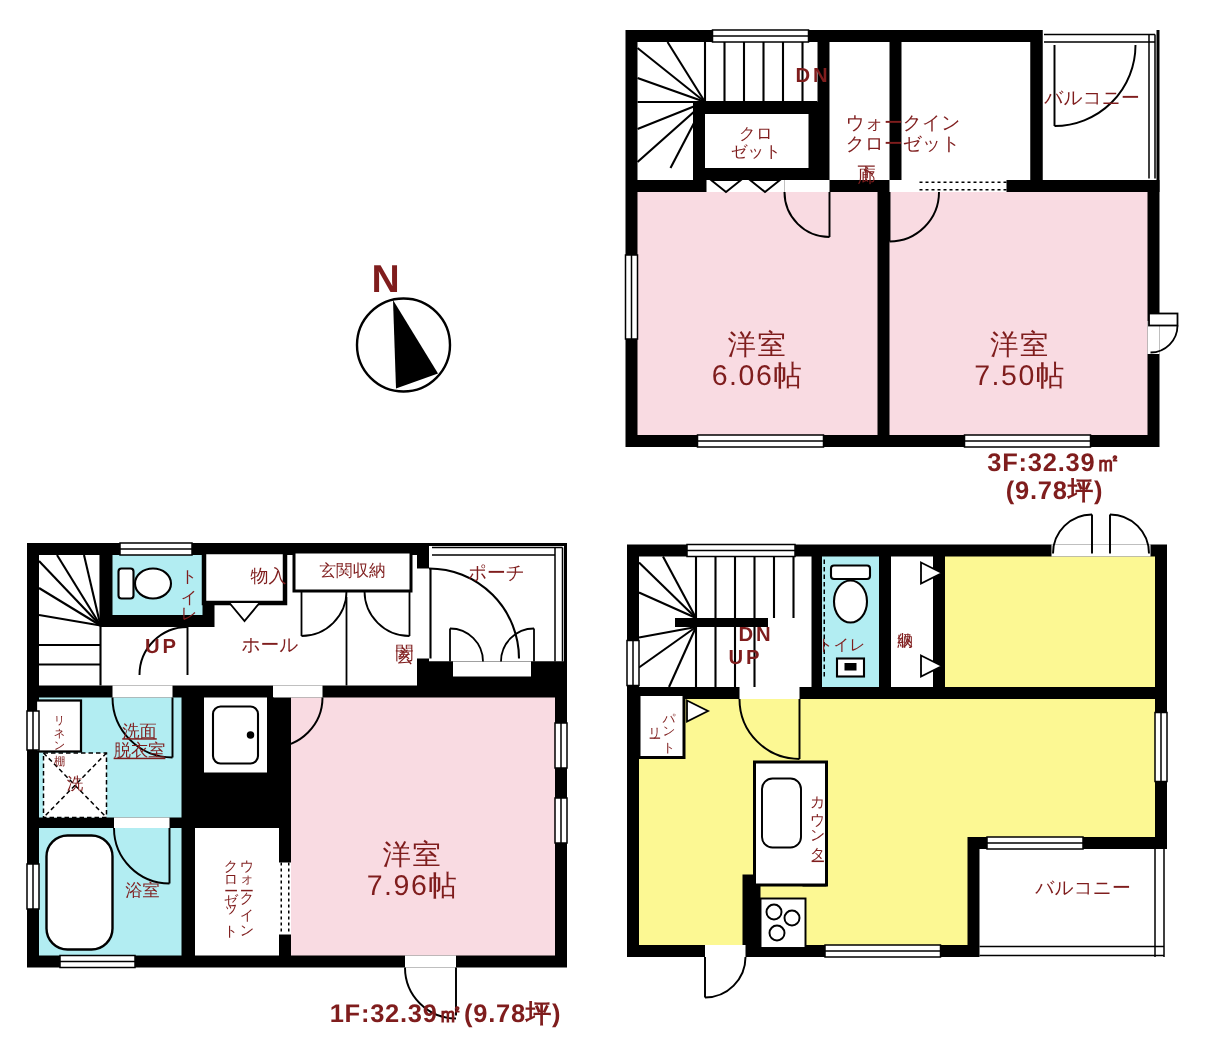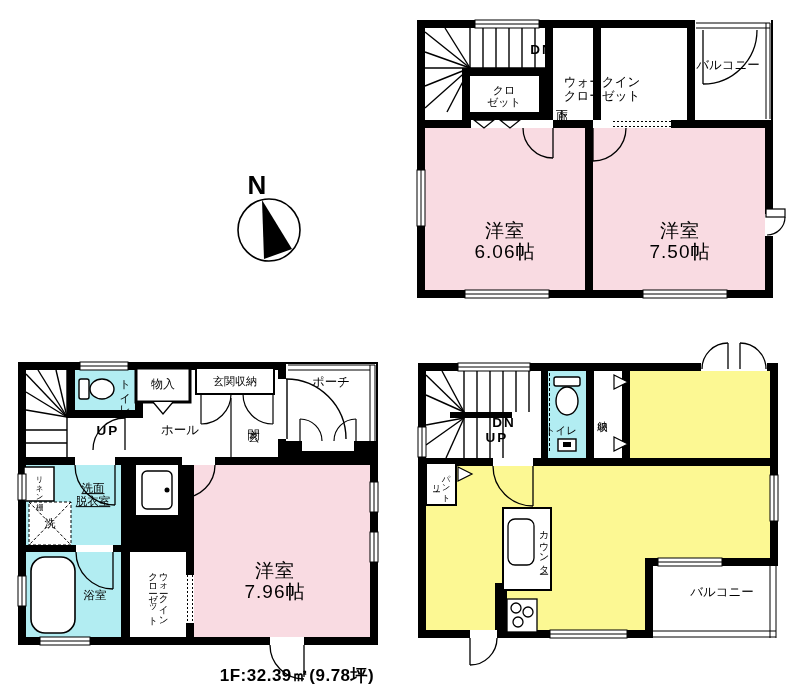--- a/index.html
+++ b/index.html
@@ -5,25 +5,25 @@
 :root{
   --pink:#f9dbe2; --yellow:#fcf893; --cyan:#b2edf2; --wall:#000000;
 }
 html,body{margin:0;padding:0;background:#fff;}
 #canvas{position:relative;width:812px;height:693px;background:#fff;overflow:hidden;
   font-family:"Liberation Sans","DejaVu Sans",sans-serif;color:#000;}
 .plan{position:absolute;}
 svg{overflow:visible;display:block;}
 .pinkf{fill:var(--pink);} .yellowf{fill:var(--yellow);} .cyanf{fill:var(--cyan);}
 .lbl{position:absolute;transform:translate(-50%,-50%);white-space:pre-line;text-align:center;
-  line-height:1.12;color:#000000;font-weight:500;}
+  line-height:1.12;color:#7f1d1d;font-weight:500;}
 .v{writing-mode:vertical-rl;text-orientation:mixed;}
 .big{font-size:19px;letter-spacing:1px;margin-top:33px;}
 .area{font-size:17px;font-weight:600;letter-spacing:0.5px;}
-.sm11{font-size:11px;} .sm12{font-size:12px;} .sm13{font-size:12.5px;}
+.sm11{font-size:11px;} .sm12{font-size:12px;margin-left:16px;} .sm13{font-size:12.5px;}
 .dnup{font-size:13.5px;letter-spacing:2px;font-weight:600;}
 .north{font-size:26px;font-weight:700;}
 </style>
 </head>
 <body>
 
 <div id="canvas">
 
   <div class="lbl north" style="left:257px;top:186px;">N</div>
   <svg style="position:absolute;left:230px;top:192px;" width="80" height="80" viewBox="0 0 80 80">
@@ -113,20 +113,21 @@
   <div class="lbl sm11" style="left:504px;top:96px;">クロ
 ゼット</div>
   <div class="lbl sm12 v" style="left:561px;top:100px;">廊下</div>
   <div class="lbl sm13" style="left:602px;top:73px;margin-top:16px;">ウォークイン
 クローゼット</div>
   <div class="lbl sm13" style="left:728px;top:65px;">バルコニー</div>
   <div class="lbl big" style="left:505px;top:208px;">洋室
 6.06帖</div>
   <div class="lbl big" style="left:680px;top:208px;">洋室
 7.50帖</div>
+  <div class="lbl area" style="left:703px;top:318px;">3F:32.39㎡(9.78坪)</div>
 
   <div class="plan" style="left:18px;top:362px;width:360px;height:283px;">
     <svg width="360" height="283" viewBox="0 0 360 283">
       <rect width="360" height="283" fill="#000"></rect>
       <rect x="8" y="8" width="252" height="87" fill="#fff"></rect>
       <rect x="268" y="2" width="90" height="77" fill="#fff"></rect>
       <rect class="cyanf" x="8" y="103" width="95" height="80"></rect>
       <rect class="cyanf" x="8" y="190" width="95" height="85"></rect>
       <rect x="112" y="190" width="56" height="85" fill="#fff"></rect>
       <rect x="118" y="103" width="42" height="50" fill="#fff"></rect>

